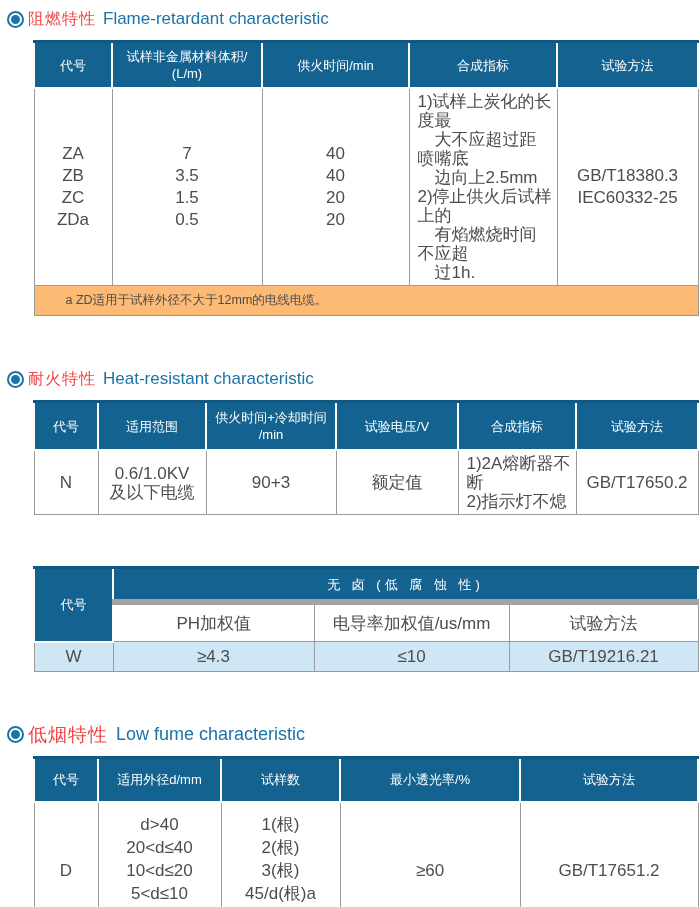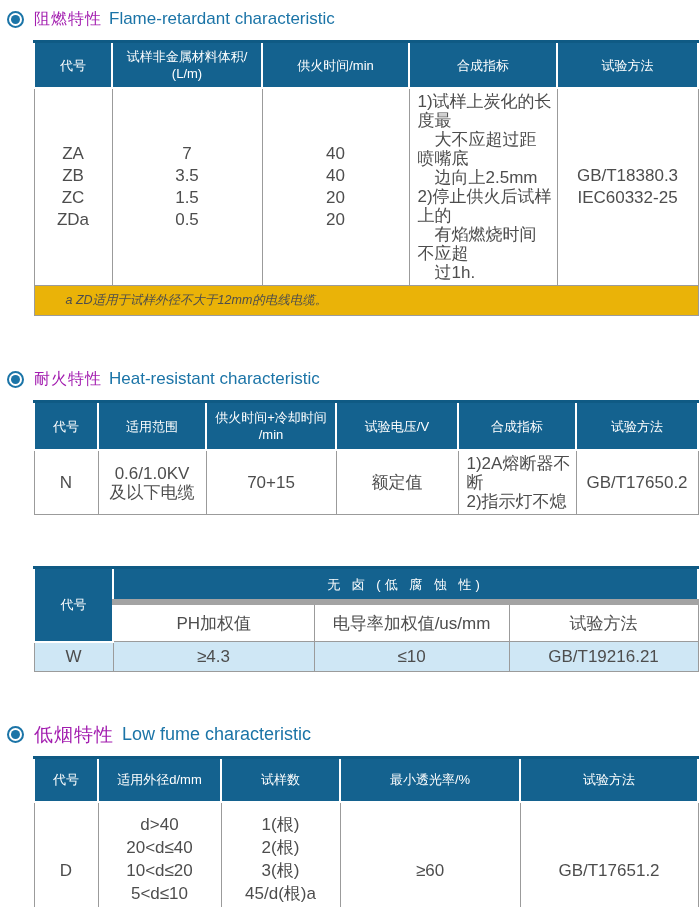--- a/index.html
+++ b/index.html
@@ -14,43 +14,43 @@
   .section:last-child{margin-bottom:0;}
   .head{display:flex;align-items:center;margin-left:7px;margin-bottom:9px;height:24px;}
   .bullet{
     position:relative;display:inline-block;width:13px;height:13px;
     border:2px solid #1b74a7;border-radius:50%;flex:0 0 auto;
   }
   .bullet::after{
     content:"";position:absolute;left:2px;top:2px;right:2px;bottom:2px;
     background:#1b74a7;border-radius:50%;
   }
-  .title-zh{font-size:16px;color:#a21caf;margin-left:10px;letter-spacing:1px;white-space:nowrap;}
+  .title-zh{font-size:16px;color:#ef4444;margin-left:4px;letter-spacing:1px;white-space:nowrap;}
   .title-en{font-size:17px;color:#1b74a7;margin-left:7px;white-space:nowrap;}
   .head.big .title-zh{font-size:19px;}
   .head.big .title-en{font-size:18px;margin-left:8px;}
 
   table{
     border-collapse:collapse;table-layout:fixed;
     margin-left:33px;width:664px;
     border:1px solid #9b9b9b;border-top:3px solid #0f5a84;
   }
   th{
     background:#14628f;color:#ffffff;font-weight:normal;font-size:13px;
     border:2px solid #ffffff;padding:3px 2px;white-space:pre-line;line-height:17px;
   }
   td{
     border:1px solid #9b9b9b;font-size:17px;color:#4d4d4d;
     text-align:center;vertical-align:middle;white-space:pre-line;
     padding:3px 4px;line-height:19px;
   }
   td.left{text-align:left;padding-left:8px;}
   tr.footnote td{
-    background:#eab308;text-align:left;font-size:12.5px;
-    padding:5px 10px 5px 31px;line-height:19px;font-style:italic;
+    background:#fdba74;text-align:left;font-size:12.5px;
+    padding:5px 10px 5px 31px;line-height:19px;
   }
   
   .t1 th{height:38px;}
   .t1 td.body{height:106px;line-height:22px;}
   .t1 td.crit{line-height:19px;}
   .t1 tr.footnote td{height:18px;}
   
   .t2 th{height:40px;}
   .t2 td{height:44px;}
   
@@ -141,21 +141,21 @@
         <th>供火时间+冷却时间
 /min</th>
         <th>试验电压/V</th>
         <th>合成指标</th>
         <th>试验方法</th>
       </tr>
       <tr>
         <td>N</td>
         <td>0.6/1.0KV
 及以下电缆</td>
-        <td>70+15</td>
+        <td>90+3</td>
         <td>额定值</td>
         <td class="left">1)2A熔断器不断
 2)指示灯不熄</td>
         <td>GB/T17650.2</td>
       </tr>
     </tbody>
       </table>
   </div>
 
   <div class="section">

